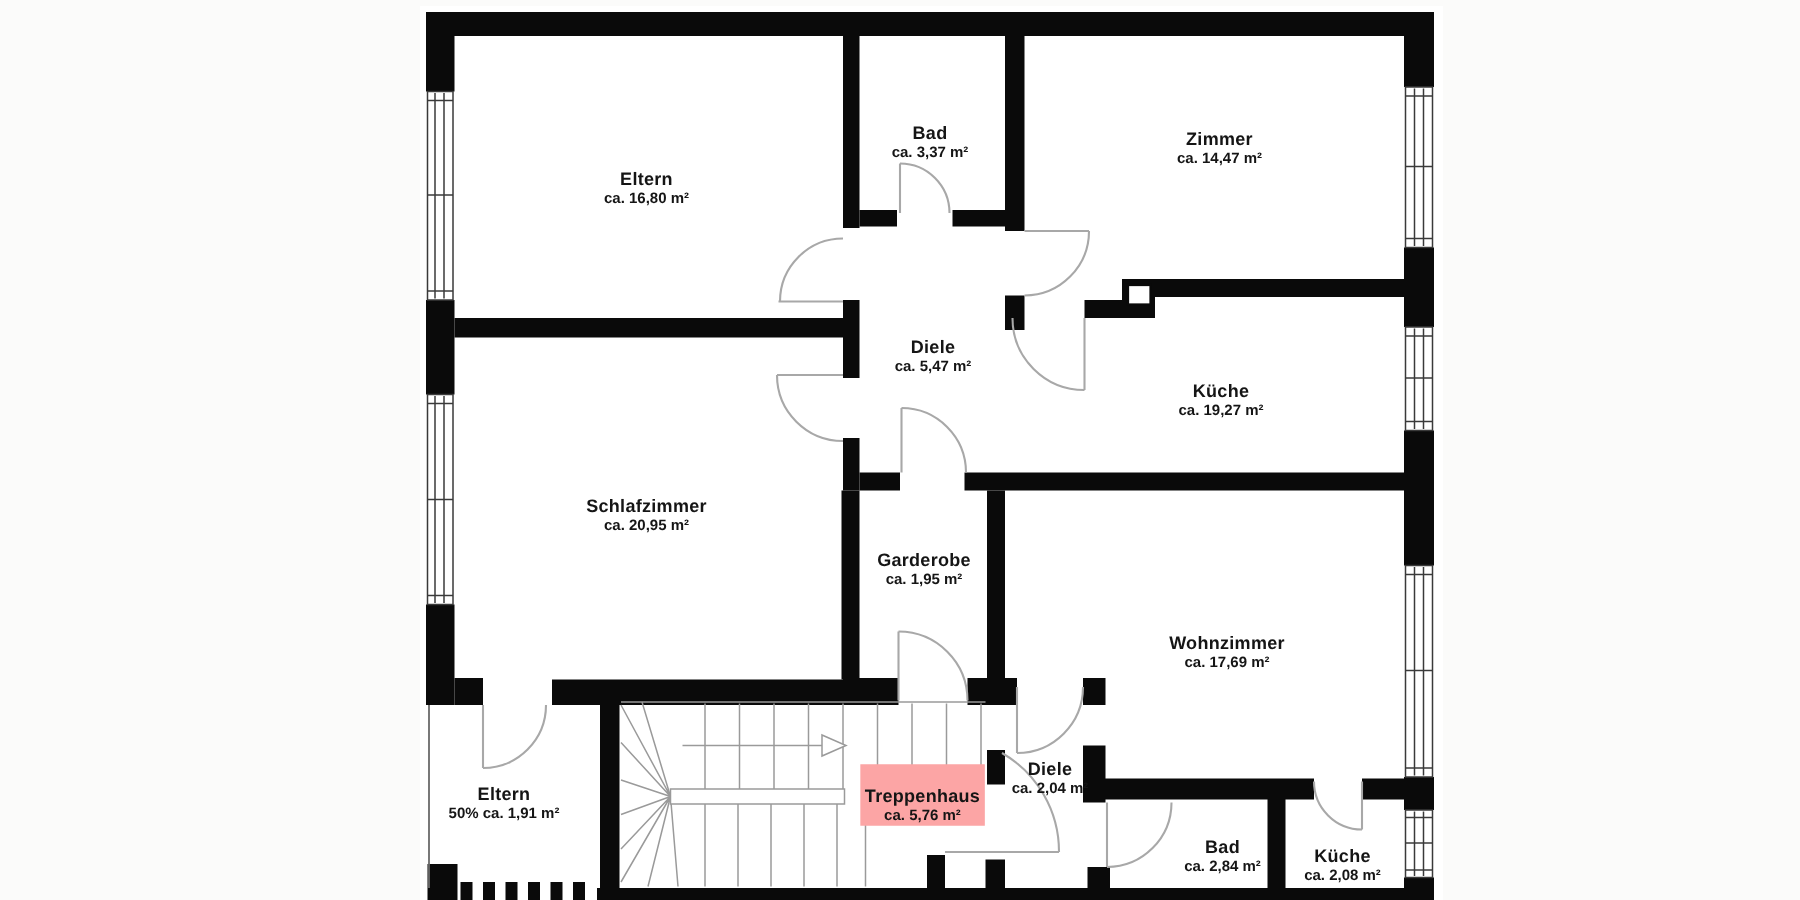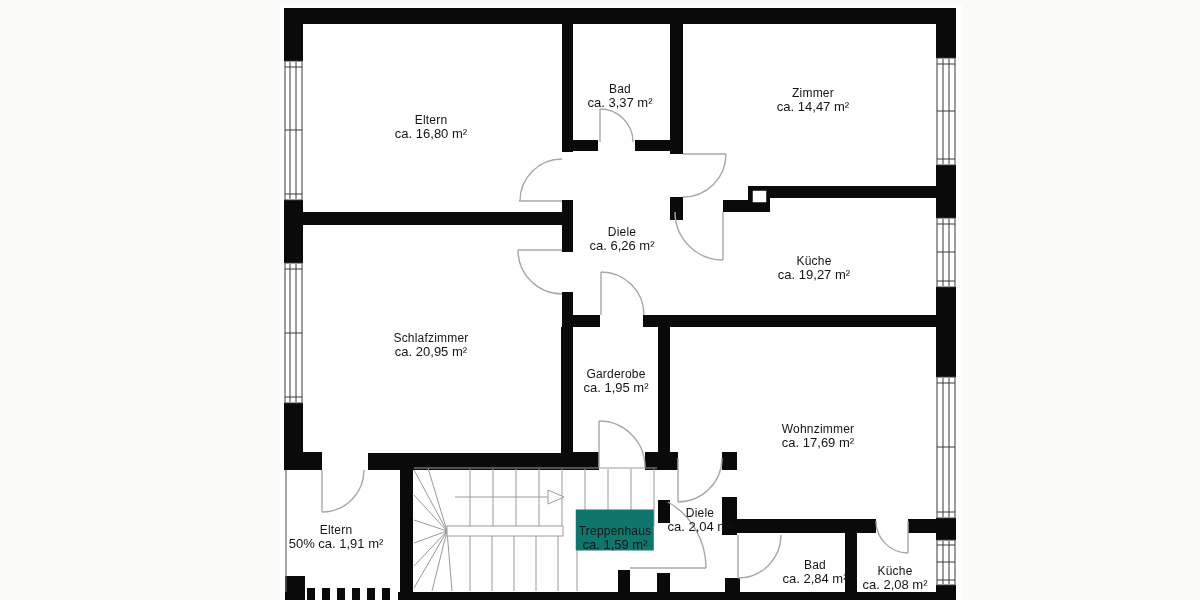--- a/index.html
+++ b/index.html
@@ -1,23 +1,23 @@
 <!DOCTYPE html>
 <html><head>
 <meta charset="utf-8">
 <style>
   html,body{margin:0;padding:0;width:1200px;height:600px;background:#f7f7f5;overflow:hidden;
             font-family:"Liberation Sans", sans-serif;}
   #stage{position:relative;width:1200px;height:600px;background:#fbfbfa;}
   #plan-svg{position:absolute;left:0;top:0;}
   .rl{position:absolute;transform:translate(-50%,-50%);text-align:center;white-space:nowrap;
       color:#151515;line-height:13px;z-index:5;}
-  .rl .nm{display:block;font-size:12px;font-weight:normal;letter-spacing:.2px;margin-top:15px;}
-  .rl .ar{display:block;font-size:13px;font-weight:normal;}
-  .rl.on-stairs{background:#0f766e;padding:0 3px;}
+  .rl .nm{display:block;font-size:12px;font-weight:bold;letter-spacing:.2px;margin-top:15px;}
+  .rl .ar{display:block;font-size:10px;font-weight:bold;}
+  .rl.on-stairs{background:#fca5a5;padding:0 3px;}
 </style>
 </head>
 <body>
 
 <div id="stage">
 
   <svg id="plan-svg" width="1200" height="600" viewBox="0 0 1200 600">
 
     <rect x="280" y="4" width="682" height="596" fill="#ffffff"></rect>
 
@@ -229,21 +229,21 @@
   <div class="rl" style="left:620px;top:88px">
     <span class="nm">Bad</span>
     <span class="ar">ca. 3,37 m²</span>
   </div>
   <div class="rl" style="left:813px;top:92px">
     <span class="nm">Zimmer</span>
     <span class="ar">ca. 14,47 m²</span>
   </div>
   <div class="rl" style="left:622px;top:231px">
     <span class="nm">Diele</span>
-    <span class="ar">ca. 6,26 m²</span>
+    <span class="ar">ca. 5,47 m²</span>
   </div>
   <div class="rl" style="left:814px;top:260px">
     <span class="nm">Küche</span>
     <span class="ar">ca. 19,27 m²</span>
   </div>
   <div class="rl" style="left:431px;top:337px">
     <span class="nm">Schlafzimmer</span>
     <span class="ar">ca. 20,95 m²</span>
   </div>
   <div class="rl" style="left:616px;top:373px">
@@ -253,21 +253,21 @@
   <div class="rl" style="left:818px;top:428px">
     <span class="nm">Wohnzimmer</span>
     <span class="ar">ca. 17,69 m²</span>
   </div>
   <div class="rl" style="left:336px;top:529px">
     <span class="nm">Eltern</span>
     <span class="ar">50% ca. 1,91 m²</span>
   </div>
   <div class="rl on-stairs" style="left:615px;top:530px">
     <span class="nm">Treppenhaus</span>
-    <span class="ar">ca. 1,59 m²</span>
+    <span class="ar">ca. 5,76 m²</span>
   </div>
   <div class="rl" style="left:700px;top:512px">
     <span class="nm">Diele</span>
     <span class="ar">ca. 2,04 m²</span>
   </div>
   <div class="rl" style="left:815px;top:564px">
     <span class="nm">Bad</span>
     <span class="ar">ca. 2,84 m²</span>
   </div>
   <div class="rl" style="left:895px;top:570px">

